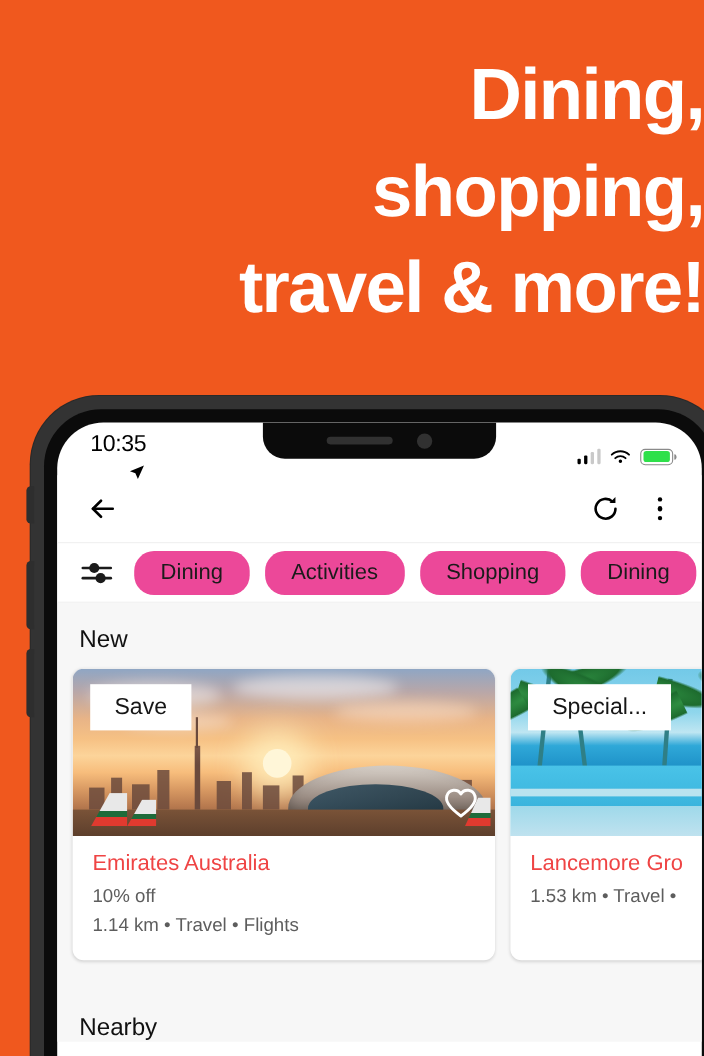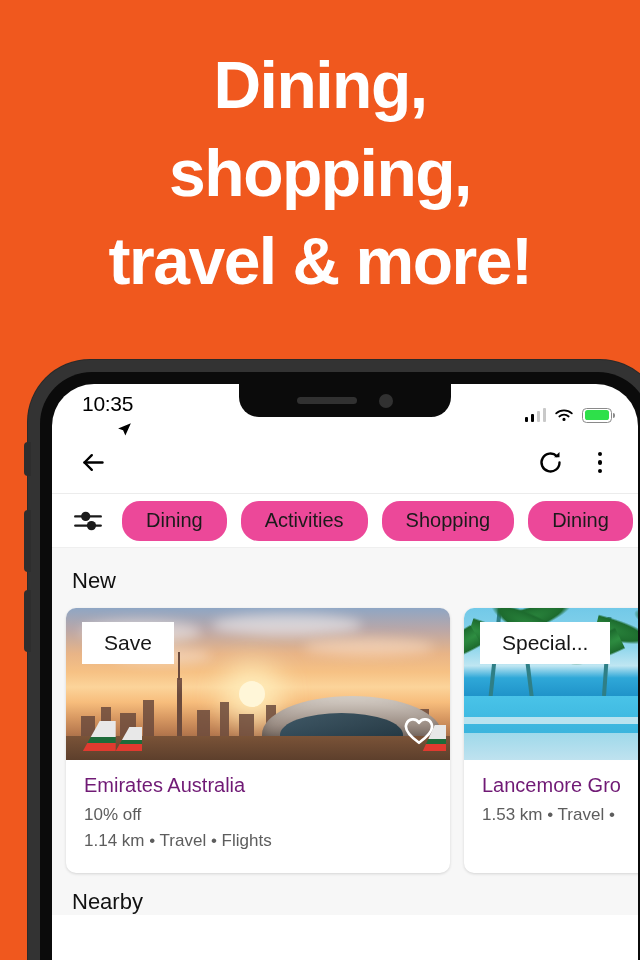--- a/index.html
+++ b/index.html
@@ -7,21 +7,21 @@
   body {
     background:#F0581E;
     font-family:"Liberation Sans", sans-serif;
     position:relative;
   }
 
   
   .headline {
     position:absolute;
     top:42px; left:0; right:0;
-    text-align:center;
+    text-align:right;
     color:#ffffff;
     font-size:66px;
     line-height:1.33;
     font-weight:700;
     letter-spacing:-1.5px;
   }
   .headline .l { display:block; }
 
   
   .phone {
@@ -313,28 +313,28 @@
     overflow:hidden;
     white-space:nowrap;
     text-overflow:ellipsis;
   }
   .heart {
     position:absolute;
     right:14px; bottom:10px;
   }
   .card-body { padding:14px 18px 20px 18px; }
   .card-title {
-    font-size:20px; color:#701a75; margin-bottom:5px;
+    font-size:20px; color:#ef4444; margin-bottom:5px;
     white-space:nowrap; overflow:hidden;
   }
   .card-sub {
     font-size:17px; color:#5d5d5d; line-height:1.5;
     white-space:nowrap; overflow:hidden;
   }
-  .nearby { padding:16px 0 0 20px; font-size:22px; color:#111; }
+  .nearby { padding:16px 0 0 20px; font-size:22px; color:#111;margin-top:32px; }
 </style>
 </head>
 <body>
 
 <div class="headline">
   <span class="l">Dining,</span>
   <span class="l">shopping,</span>
   <span class="l">travel &amp; more!</span>
 </div>
 

